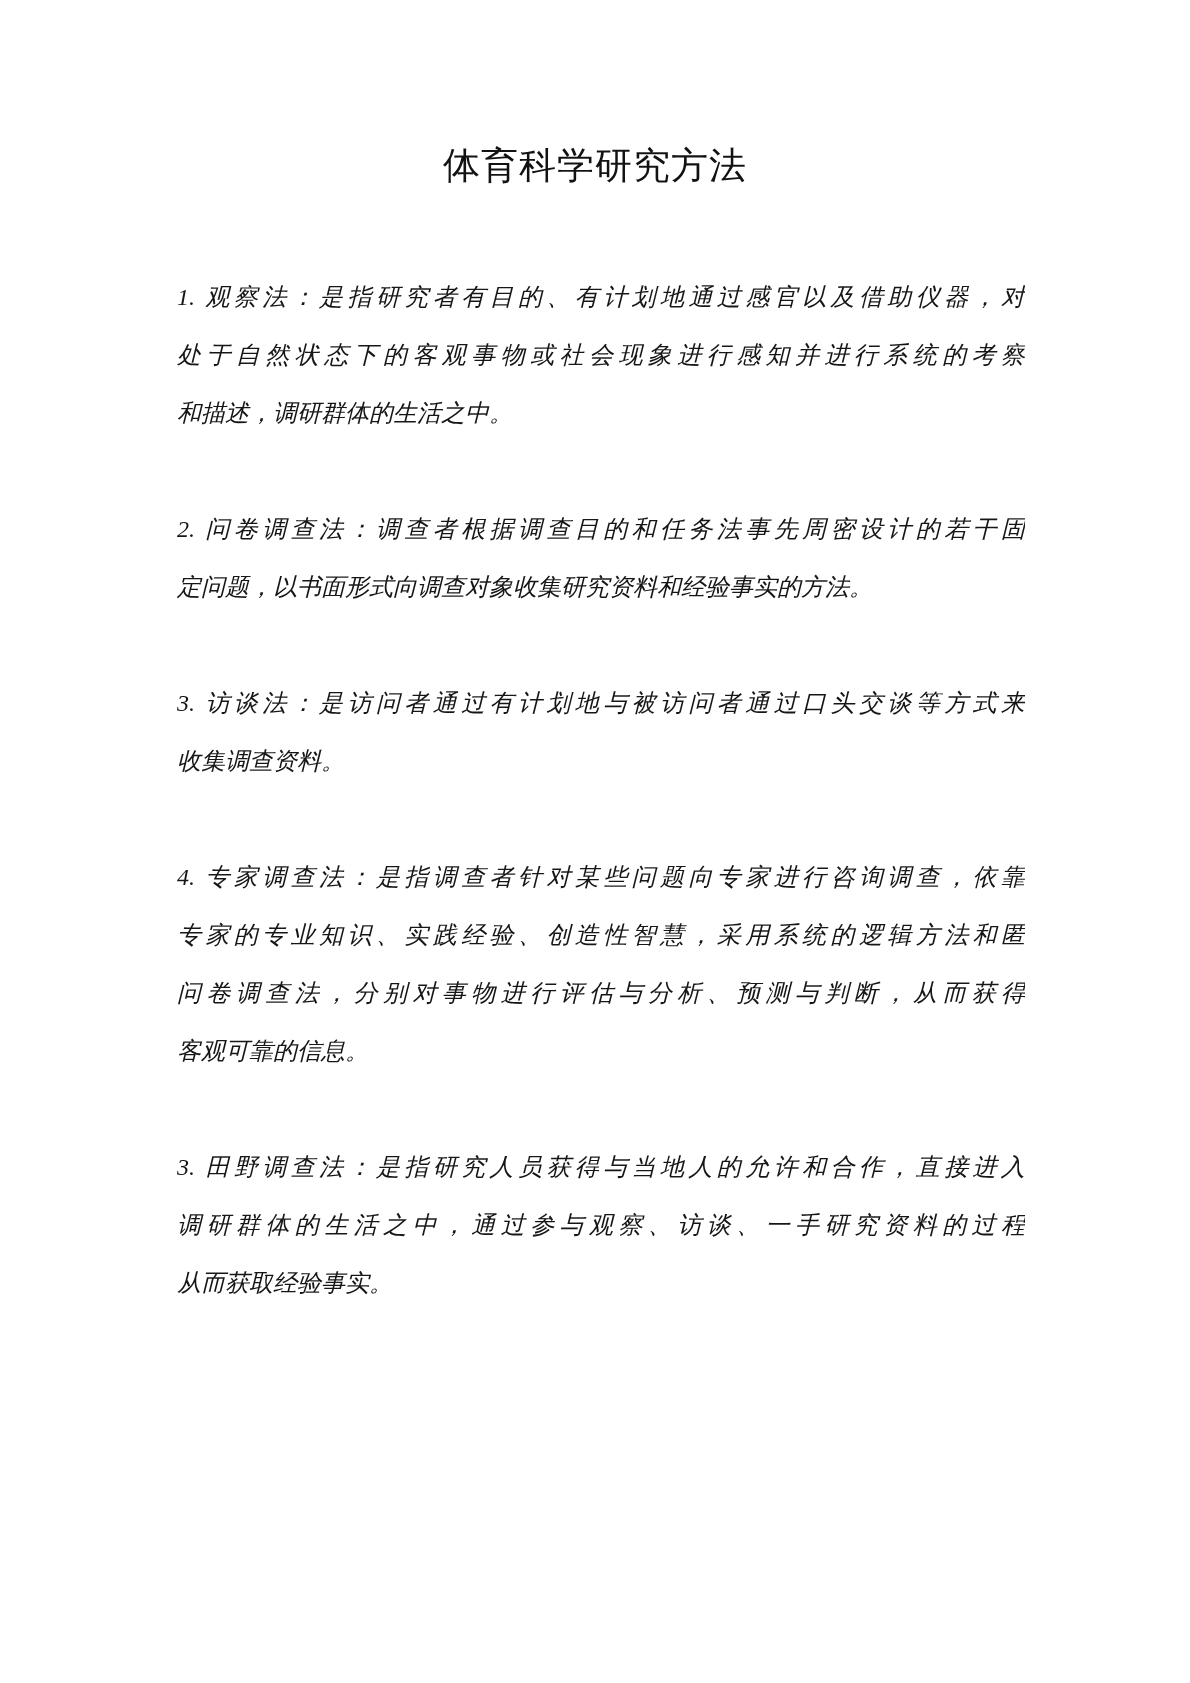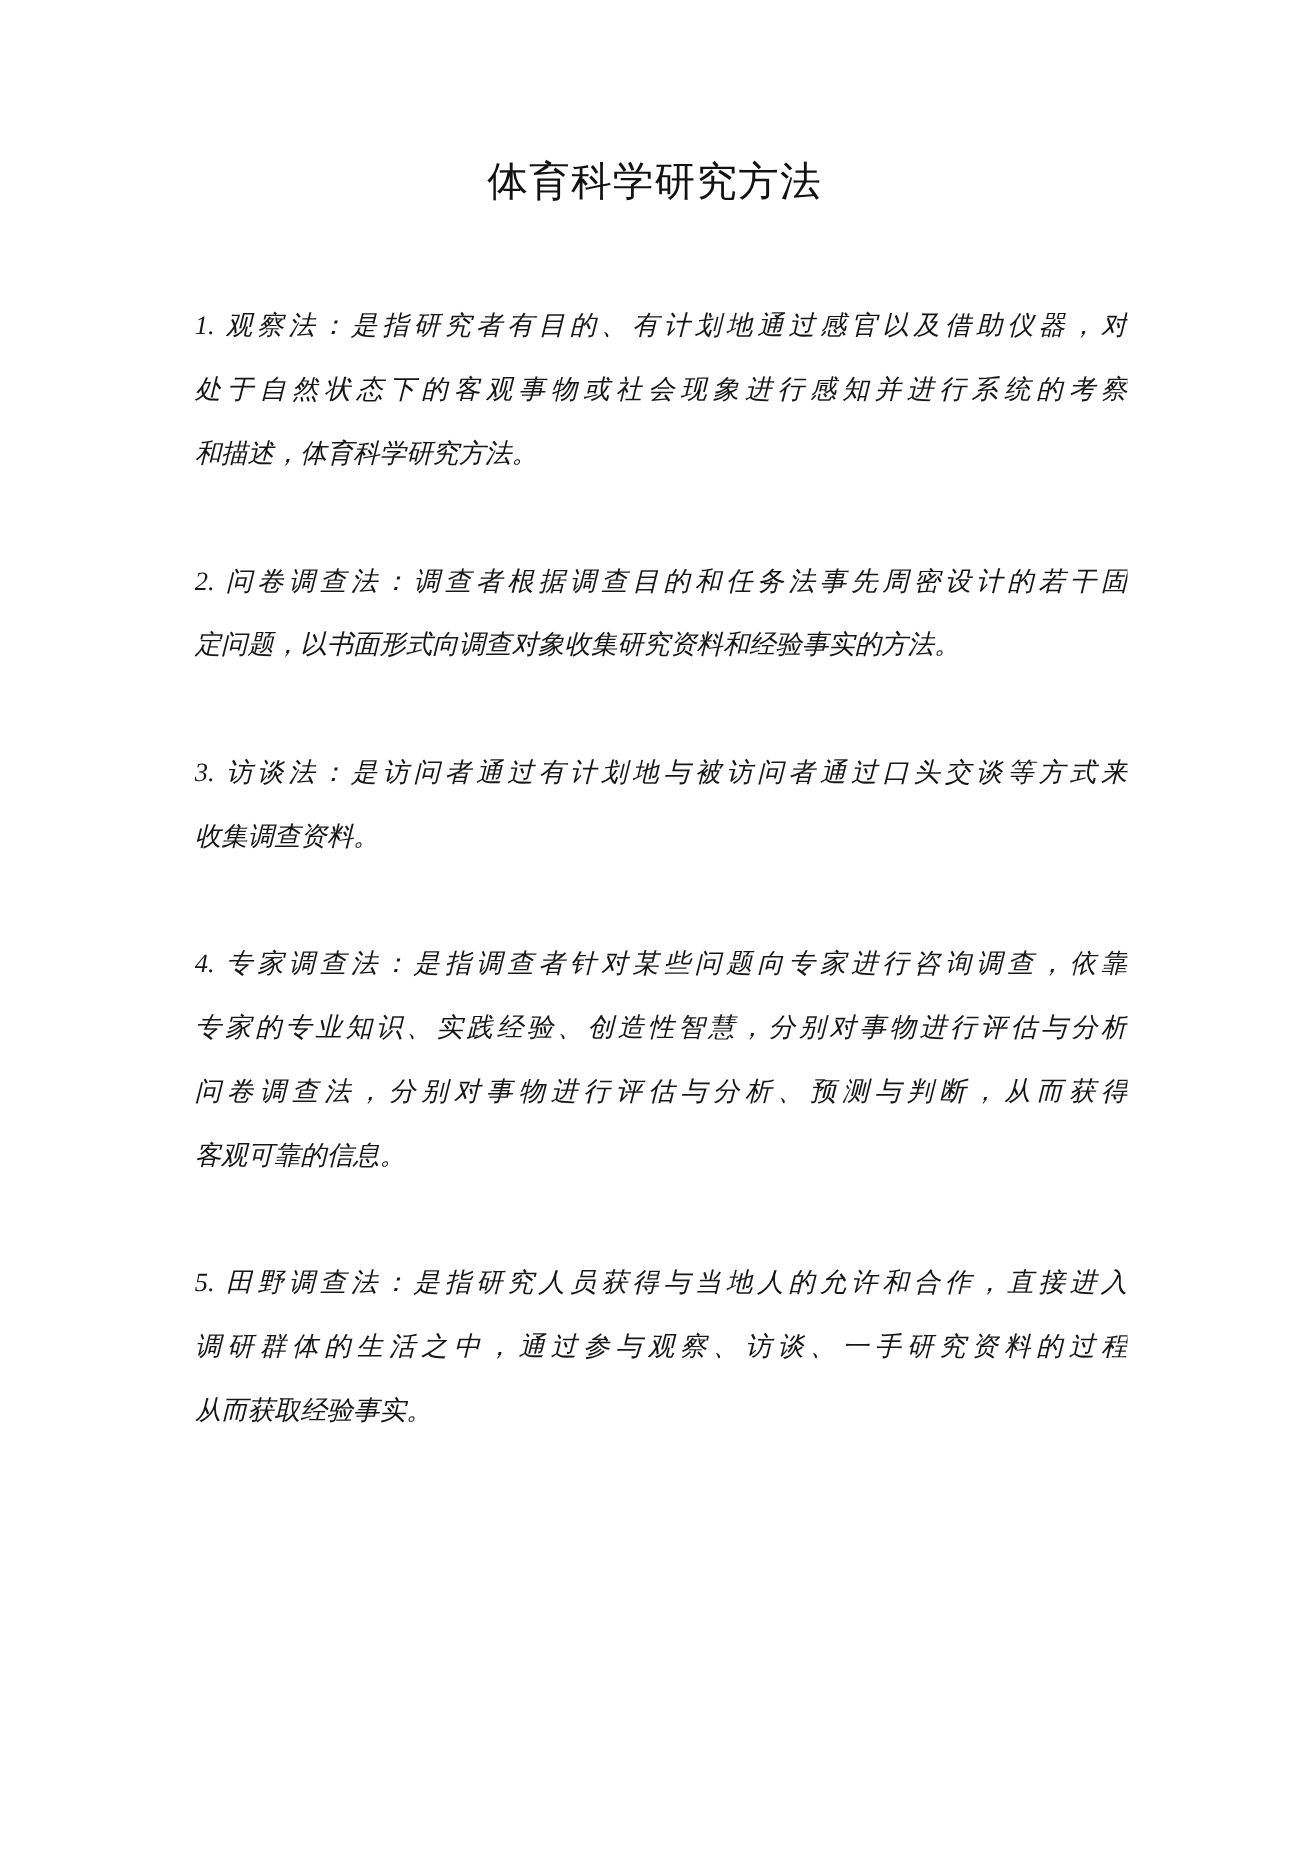--- a/index.html
+++ b/index.html
@@ -59,40 +59,40 @@
 
 <div class="page">
 
   <h1 class="doc-title">体育科学研究方法</h1>
 
   <div class="content">
 
     <div class="para">
       <div class="line" data-full="true">1. 观察法：是指研究者有目的、有计划地通过感官以及借助仪器，对</div>
       <div class="line" data-full="true">处于自然状态下的客观事物或社会现象进行感知并进行系统的考察</div>
-      <div class="line" data-full="false">和描述，体育科学研究方法。</div>
+      <div class="line" data-full="false">和描述，调研群体的生活之中。</div>
     </div>
 
     <div class="para">
       <div class="line" data-full="true">2. 问卷调查法：调查者根据调查目的和任务法事先周密设计的若干固</div>
       <div class="line" data-full="false">定问题，以书面形式向调查对象收集研究资料和经验事实的方法。</div>
     </div>
 
     <div class="para">
       <div class="line" data-full="true">3. 访谈法：是访问者通过有计划地与被访问者通过口头交谈等方式来</div>
       <div class="line" data-full="false">收集调查资料。</div>
     </div>
 
     <div class="para">
       <div class="line" data-full="true">4. 专家调查法：是指调查者针对某些问题向专家进行咨询调查，依靠</div>
-      <div class="line" data-full="true">专家的专业知识、实践经验、创造性智慧，分别对事物进行评估与分析</div>
+      <div class="line" data-full="true">专家的专业知识、实践经验、创造性智慧，采用系统的逻辑方法和匿</div>
       <div class="line" data-full="true">问卷调查法，分别对事物进行评估与分析、预测与判断，从而获得</div>
       <div class="line" data-full="false">客观可靠的信息。</div>
     </div>
 
     <div class="para">
-      <div class="line" data-full="true">5. 田野调查法：是指研究人员获得与当地人的允许和合作，直接进入</div>
+      <div class="line" data-full="true">3. 田野调查法：是指研究人员获得与当地人的允许和合作，直接进入</div>
       <div class="line" data-full="true">调研群体的生活之中，通过参与观察、访谈、一手研究资料的过程</div>
       <div class="line" data-full="false">从而获取经验事实。</div>
     </div>
 
   </div>
 </div>
 
 </body></html>

